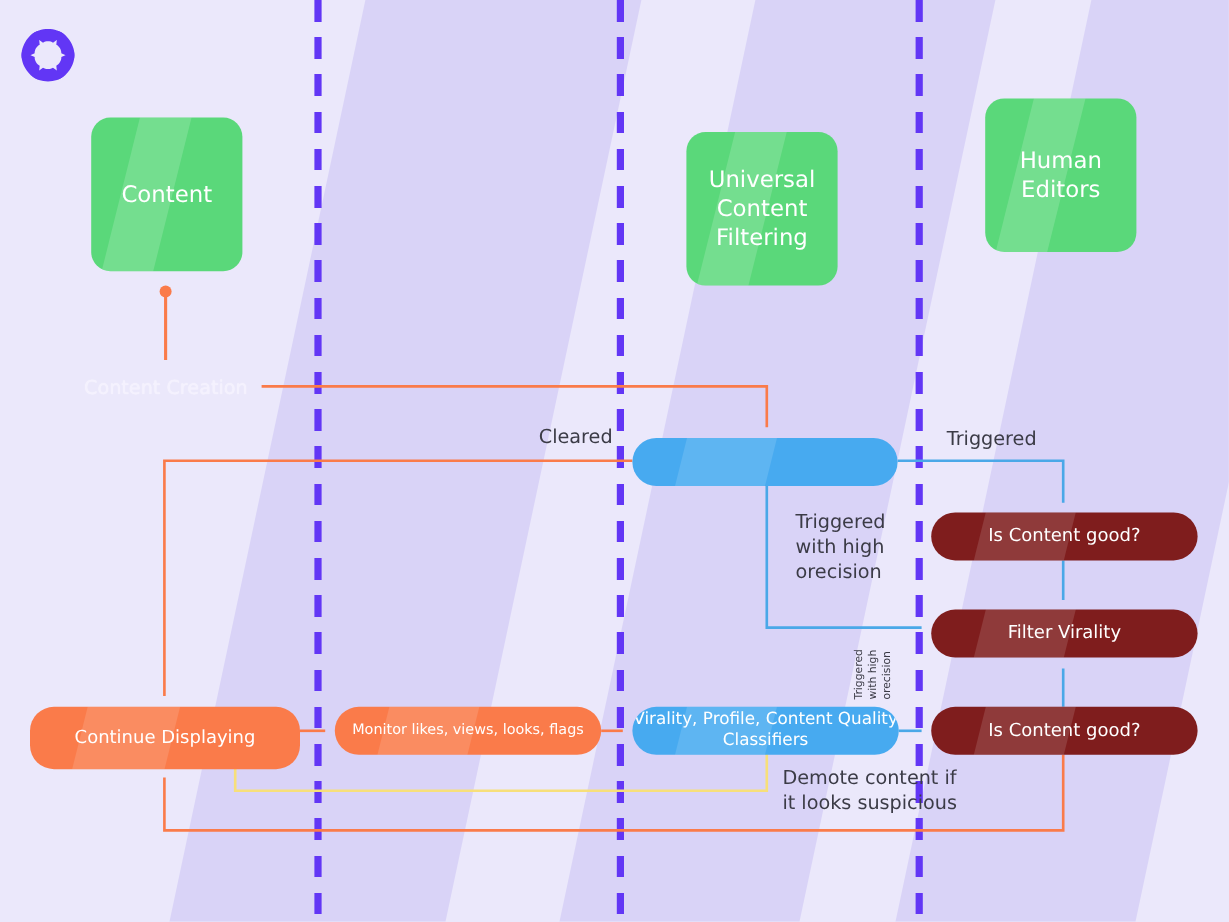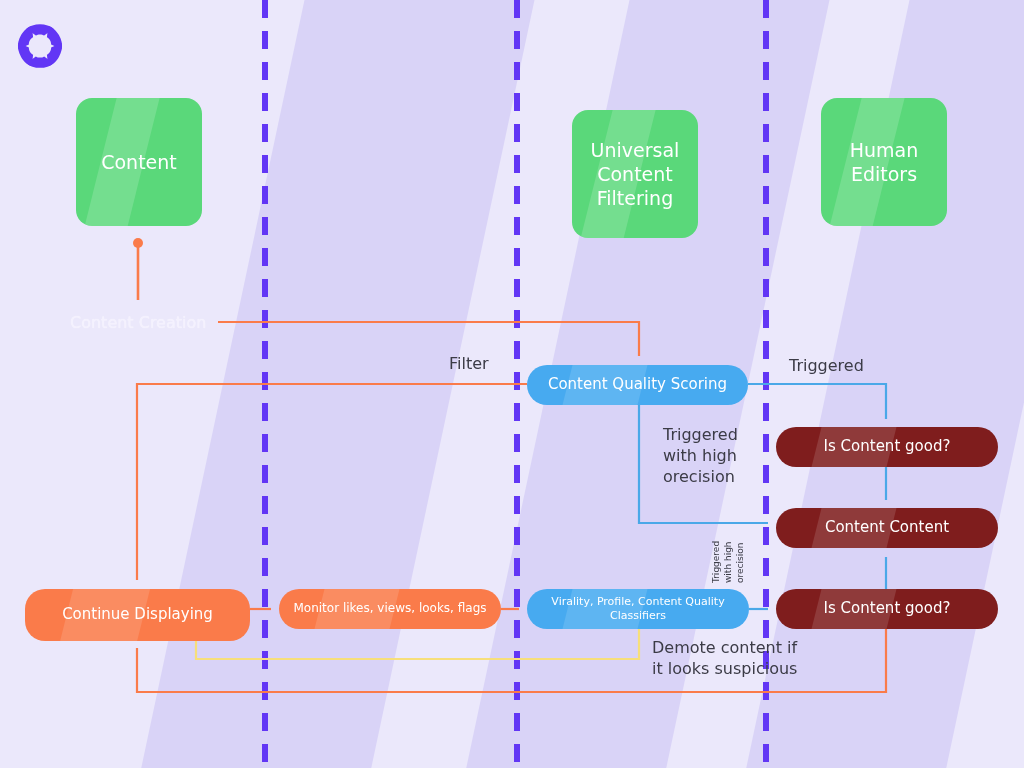--- a/index.html
+++ b/index.html
@@ -117,54 +117,53 @@
   </svg>
 
   <div class="node src" style="left:76px;top:98px;">
     <div class="sheen"></div>
     <span>Content</span>
   </div>
   <div class="node src" style="left:572px;top:98px;margin-top:12px;">
     <div class="sheen"></div>
     <span>Universal<br>Content<br>Filtering</span>
   </div>
-  <div class="node src" style="left:821px;top:98px;align-items:center;">
+  <div class="node src" style="left:821px;top:82px;align-items:center;">
     <div class="sheen"></div>
     <span>Human<br>Editors</span>
   </div>
 
   <div class="node pill blue" style="left:527px;top:365px;width:221px;height:40px;font-size:15px;">
     <div class="sheen"></div>
-    <span>Content Quality Scoring</span>
   </div>
   <div class="node pill pink" style="left:776px;top:427px;width:222px;height:40px;font-size:15px;">
     <div class="sheen"></div>
     <span>Is Content good?</span>
   </div>
   <div class="node pill pink" style="left:776px;top:508px;width:222px;height:40px;font-size:15px;">
     <div class="sheen"></div>
-    <span>Content Content</span>
+    <span>Filter Virality</span>
   </div>
   <div class="node pill pink" style="left:776px;top:589px;width:222px;height:40px;font-size:15px;">
     <div class="sheen"></div>
     <span>Is Content good?</span>
   </div>
   <div class="node pill orange" style="left:25px;top:589px;width:225px;height:52px;font-size:15px;">
     <div class="sheen"></div>
     <span>Continue Displaying</span>
   </div>
   <div class="node pill orange" style="left:279px;top:589px;width:222px;height:40px;font-size:12px;">
     <div class="sheen"></div>
     <span>Monitor likes, views, looks, flags</span>
   </div>
-  <div class="node pill blue" style="left:527px;top:589px;width:222px;height:40px;font-size:11px;">
+  <div class="node pill blue" style="left:527px;top:589px;width:222px;height:40px;font-size:14px;">
     <div class="sheen"></div>
     <span>Virality, Profile, Content Quality Classifiers</span>
   </div>
 
   <div class="lbl ghost" style="left:70px;top:312px;"><span>Content Creation</span></div>
-  <div class="lbl" style="left:449px;top:353px;"><span>Filter</span></div>
+  <div class="lbl" style="left:449px;top:353px;"><span>Cleared</span></div>
   <div class="lbl" style="left:789px;top:355px;"><span>Triggered</span></div>
   <div class="lbl" style="left:663px;top:424px;"><span>Triggered<br>with high<br>orecision</span></div>
   <div class="lbl rot small" style="left:711px;top:583px;"><span>Triggered<br>with high<br>orecision</span></div>
   <div class="lbl" style="left:652px;top:637px;"><span>Demote content if<br>it looks suspicious</span></div>
 
 </div>
 
 </body></html>

